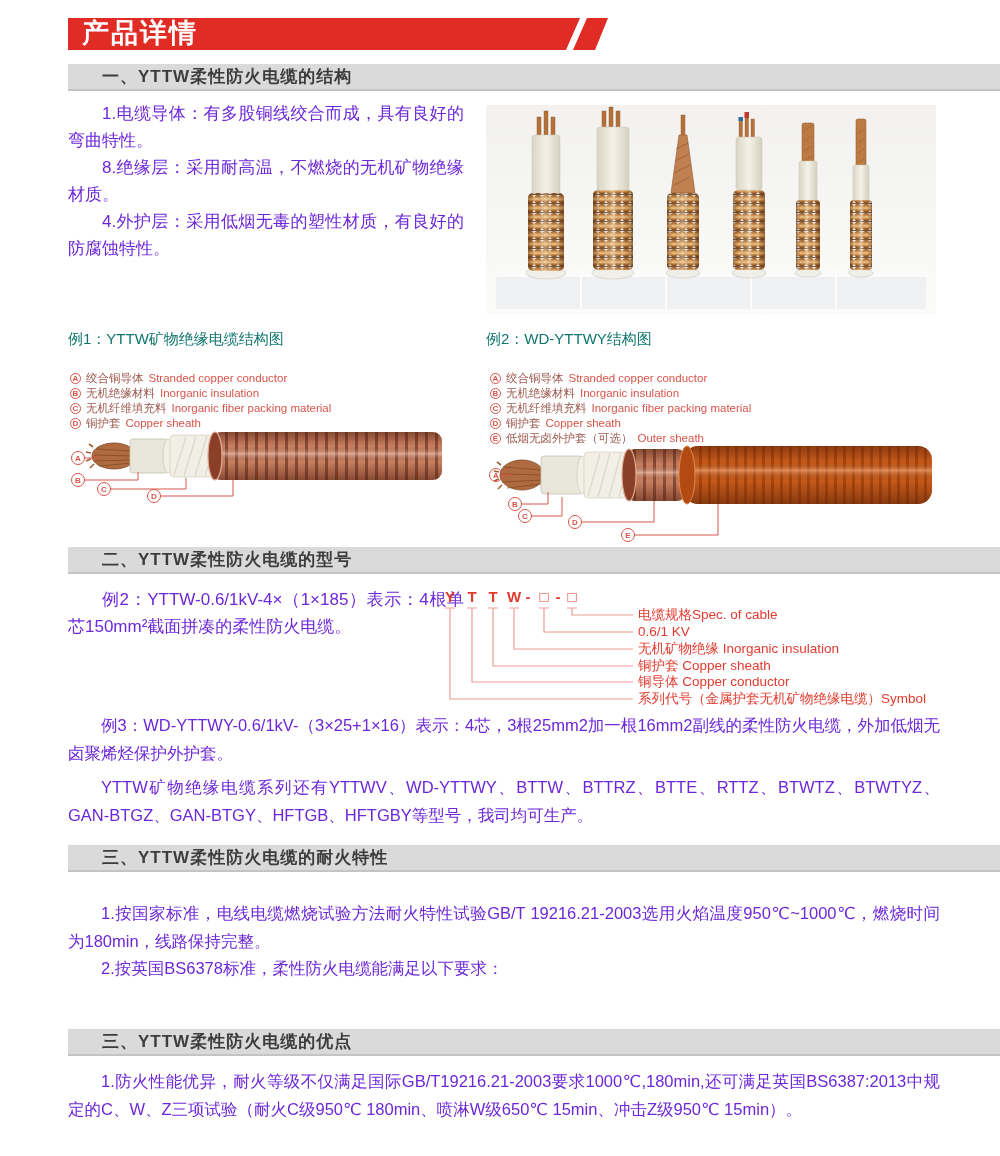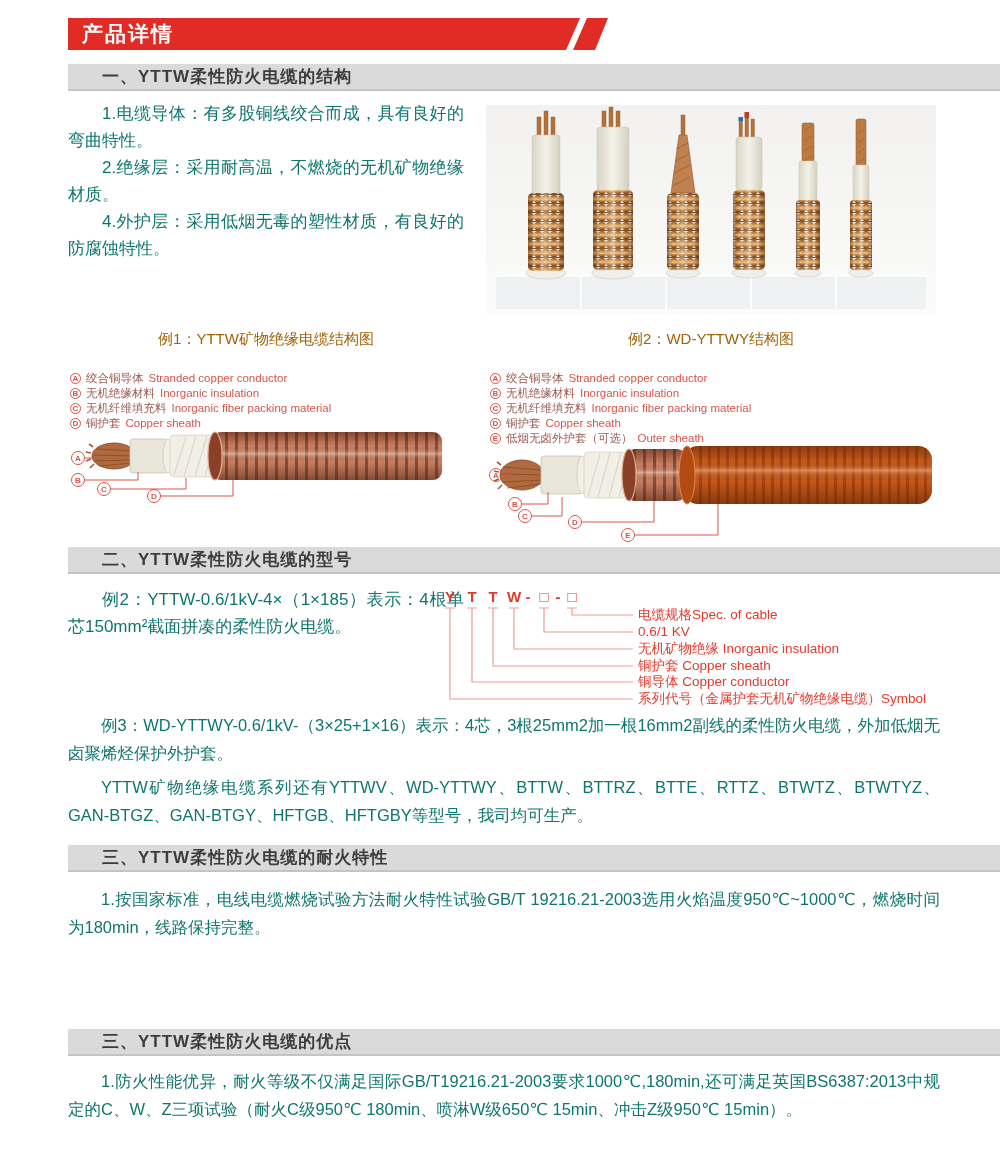--- a/index.html
+++ b/index.html
@@ -11,47 +11,47 @@
   .abs { position:absolute; }
 
   
   .banner-main {
     position:absolute; left:68px; top:18px; width:512px; height:32px;
     background:#e12b25;
     clip-path:polygon(0 0,100% 0,calc(100% - 14px) 100%,0 100%);
   }
   .banner-main span {
     display:block; line-height:31px; padding-left:14px;
-    font-size:21px; font-weight:bold; color:#fff; letter-spacing:2px;
+    font-size:27px; font-weight:bold; color:#fff; letter-spacing:2px;
   }
   .banner-stripe {
     position:absolute; left:573px; top:18px; width:35px; height:32px;
     background:#e12b25;
     clip-path:polygon(14px 0,35px 0,22px 100%,0 100%);
   }
 
   
   .section-bar {
     position:absolute; left:68px; width:978px; height:27px;
     background:#dadada; box-shadow:inset 0 -2px 0 #c4c4c4;
     font-size:17px; font-weight:bold; color:#3c3c3c;
     line-height:25px; padding-left:34px; letter-spacing:1px;
   }
 
   .body-col { position:absolute; left:68px; width:396px; }
   .body-col p, .wide-text p {
-    font-size:17px; line-height:27px; color:#0f766e;
+    font-size:17px; line-height:27px; color:#6d28d9;
     text-indent:2em; text-align:justify;
   }
   .wide-text { position:absolute; left:68px; width:872px; }
   .wide-text p { font-size:16.5px; line-height:27.5px; }
   .wide-text p + p { margin-top:7px; }
 
   .caption {
-    position:absolute; font-size:15px; color:#a16207; text-align:center;
+    position:absolute; font-size:15px; color:#0f766e; 
   }
 
   .legend { position:absolute; top:372px; display:flex; flex-direction:column; gap:3px; }
   .legend-row { display:flex; align-items:center; gap:5px; font-size:11.5px; line-height:12px; }
   .legend-mark {
     flex:0 0 11px; width:11px; height:11px; border:1px solid #d8544a; border-radius:50%;
     color:#d8544a; font-size:8px; line-height:9px; text-align:center; font-weight:bold;
   }
   .legend-zh { color:#9c5a50; }
   .legend-en { color:#d8544a; }
@@ -63,21 +63,21 @@
 
 <div class="banner-main">
   <span>产品详情</span>
 </div>
 <div class="banner-stripe"></div>
 
 <div class="section-bar" style="top:64px">一、YTTW柔性防火电缆的结构</div>
 
 <div class="body-col" style="top:100px">
   <p>1.电缆导体：有多股铜线绞合而成，具有良好的弯曲特性。</p>
-  <p>2.绝缘层：采用耐高温，不燃烧的无机矿物绝缘材质。</p>
+  <p>8.绝缘层：采用耐高温，不燃烧的无机矿物绝缘材质。</p>
   <p>4.外护层：采用低烟无毒的塑性材质，有良好的防腐蚀特性。</p>
 </div>
 
 <svg class="abs" style="left:486px;top:105px" width="450" height="210" viewBox="0 0 450 210">
   <defs>
     <linearGradient id="phBg" x1="0" y1="0" x2="0" y2="1">
       <stop offset="0" stop-color="#f2f1ef"></stop>
         <stop offset="1" stop-color="#fbfbfa"></stop>
     </linearGradient>
     <linearGradient id="phBand" x1="0" y1="0" x2="0" y2="1">
@@ -388,20 +388,21 @@
 </svg>
 
 <div class="wide-text" style="top:712px">
   <p>例3：WD-YTTWY-0.6/1kV-（3×25+1×16）表示：4芯，3根25mm2加一根16mm2副线的柔性防火电缆，外加低烟无卤聚烯烃保护外护套。</p>
   <p>YTTW矿物绝缘电缆系列还有YTTWV、WD-YTTWY、BTTW、BTTRZ、BTTE、RTTZ、BTWTZ、BTWTYZ、GAN-BTGZ、GAN-BTGY、HFTGB、HFTGBY等型号，我司均可生产。</p>
 </div>
 
 <div class="section-bar" style="top:845px">三、YTTW柔性防火电缆的耐火特性</div>
 
 <div class="wide-text" style="top:884px">
-  <p style="margin-top:2px">1.按国家标准，电线电缆燃烧试验方法耐火特性试验GB/T 19216.21-2003选用火焰温度950℃~1000℃，燃烧时间为180min，线路保持完整。</p>
+  <p style="margin-top:16px">1.按国家标准，电线电缆燃烧试验方法耐火特性试验GB/T 19216.21-2003选用火焰温度950℃~1000℃，燃烧时间为180min，线路保持完整。</p>
+  <p style="margin-top:0">2.按英国BS6378标准，柔性防火电缆能满足以下要求：</p>
 </div>
 
 <div class="section-bar" style="top:1029px">三、YTTW柔性防火电缆的优点</div>
 
 <div class="wide-text" style="top:1068px">
   <p>1.防火性能优异，耐火等级不仅满足国际GB/T19216.21-2003要求1000℃,180min,还可满足英国BS6387:2013中规定的C、W、Z三项试验（耐火C级950℃ 180min、喷淋W级650℃ 15min、冲击Z级950℃ 15min）。</p>
 </div>
 
 </body></html>

